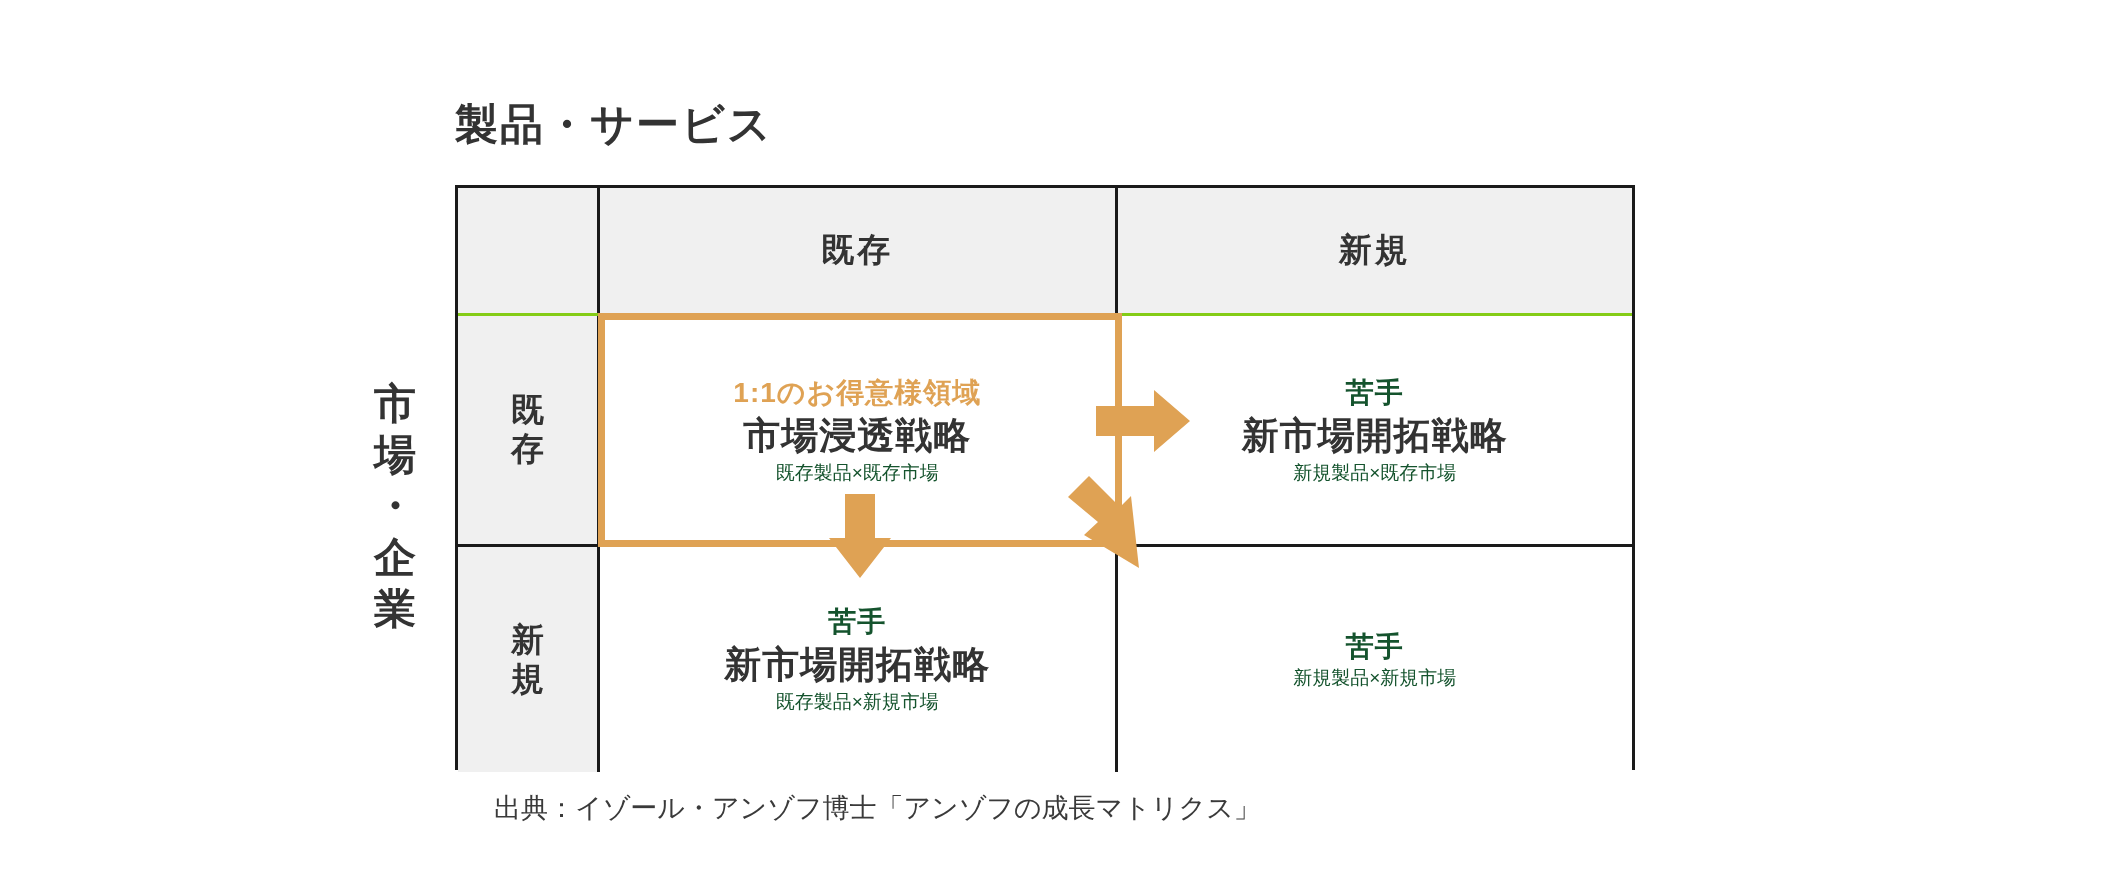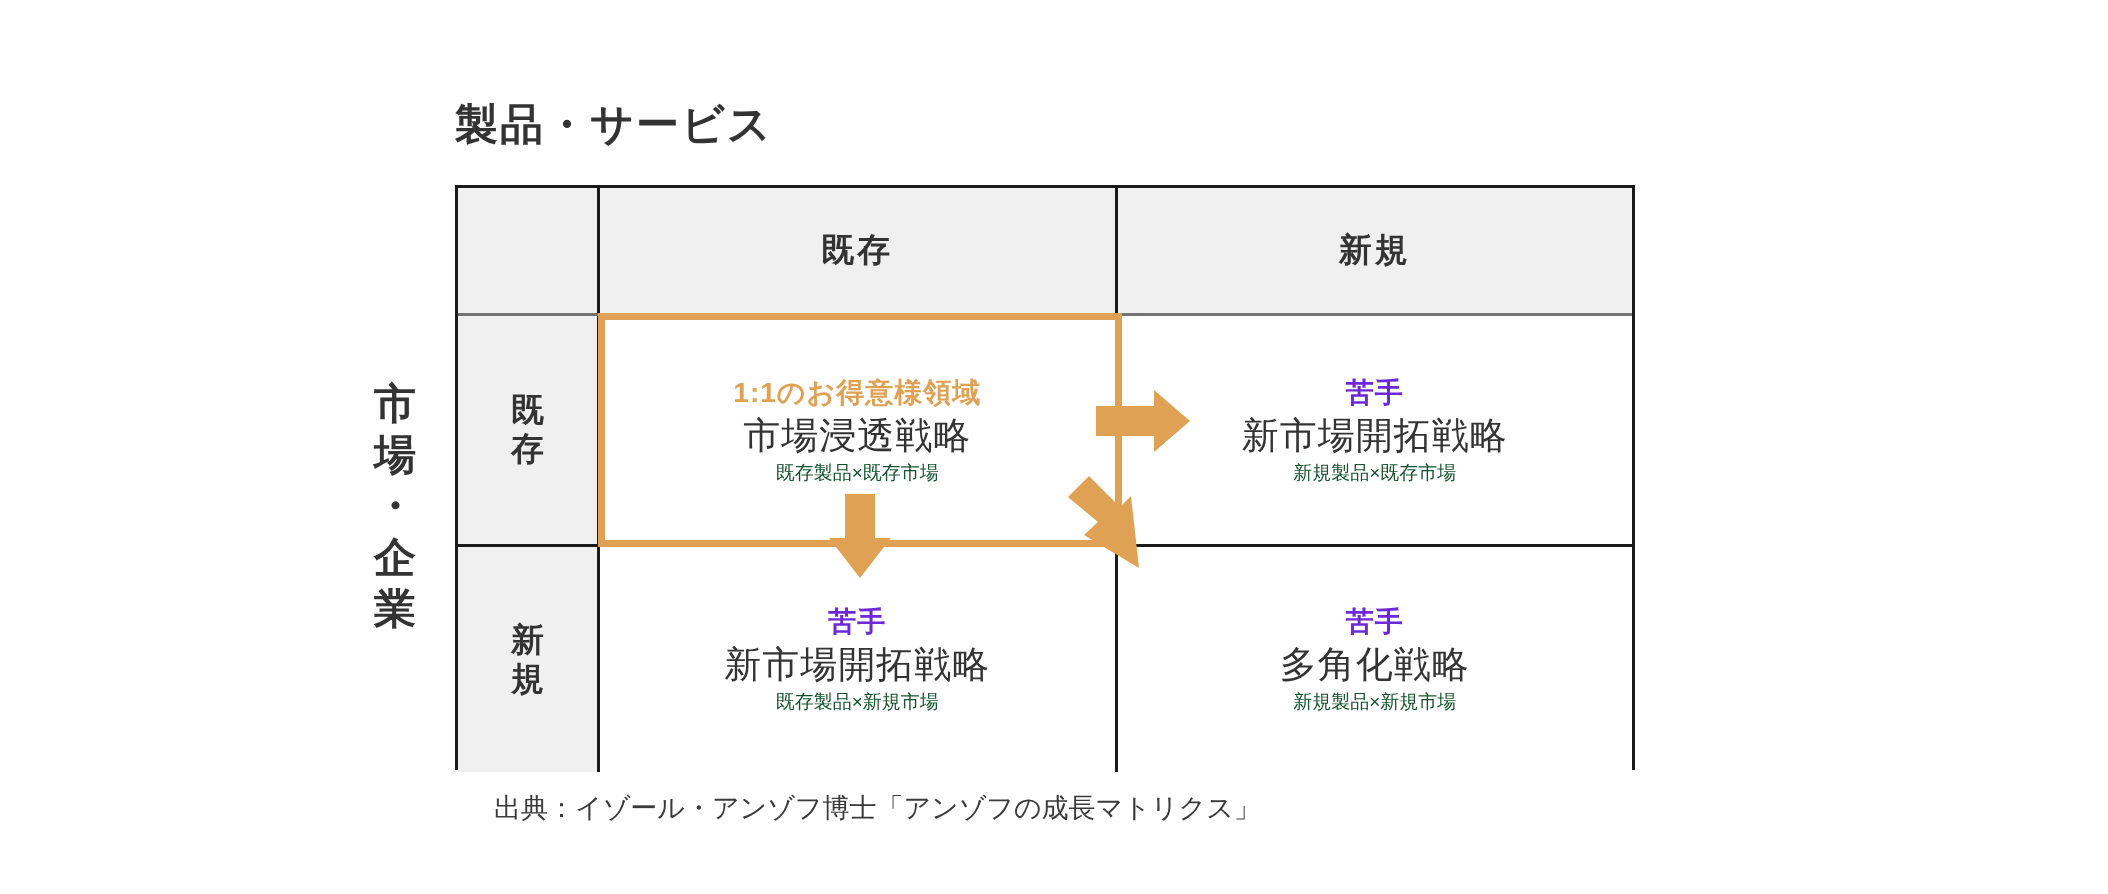--- a/index.html
+++ b/index.html
@@ -61,21 +61,21 @@
   .colhead{
     flex:1 1 0;
     background:#f0f0f0;
     display:flex;align-items:center;justify-content:center;
     font-size:33px;font-weight:700;color:#333333;
     letter-spacing:3px;
     box-sizing:border-box;
   }
   .colhead.sep{border-left:3px solid #1a1a1a;}
 
-  #row-header{border-bottom:3px solid #737373;box-sizing:border-box;justify-content:flex-end;}
+  #row-header{border-bottom:3px solid #84cc16;box-sizing:border-box;justify-content:flex-end;}
   .mx-datarow.second{border-top:3px solid #1a1a1a;box-sizing:border-box;}
 
   .rowhead{
     width:142px;flex:0 0 142px;
     background:#f0f0f0;
     border-right:3px solid #1a1a1a;
     box-sizing:border-box;
     display:flex;align-items:center;justify-content:center;
     font-size:33px;font-weight:700;color:#333333;
     line-height:1.18;
@@ -93,23 +93,23 @@
   }
   .cell.sep{border-left:3px solid #1a1a1a;}
 
   .cell-tag{
     font-size:28px;font-weight:700;
     line-height:1.25;
     margin-bottom:2px;
     letter-spacing:1px;
   }
   .cell-tag.orange{color:#dfa254;}
-  .cell-tag.red{color:#6d28d9;}
+  .cell-tag.red{color:#14532d;}
   .cell-title{
-    font-size:37px;font-weight:400;color:#333333;
+    font-size:37px;font-weight:700;color:#333333;
     line-height:1.3;letter-spacing:1px;
     margin-bottom:1px;
   }
   .cell-sub{
     font-size:19px;font-weight:400;color:#14532d;
     line-height:1.3;letter-spacing:0px;
   }
 
   
   #highlight-box{
@@ -190,21 +190,20 @@
     </div>
 
     <div class="cell">
       <div class="cell-tag red">苦手</div>
       <div class="cell-title">新市場開拓戦略</div>
       <div class="cell-sub">既存製品×新規市場</div>
     </div>
 
     <div class="cell sep">
       <div class="cell-tag red">苦手</div>
-      <div class="cell-title">多角化戦略</div>
       <div class="cell-sub">新規製品×新規市場</div>
     </div>
   </div>
 </div>
 
 <div id="highlight-box"></div>
 
 <svg id="arrows-layer" viewBox="0 0 2108 894" width="2108" height="894" xmlns="http://www.w3.org/2000/svg">
 
   <g>

